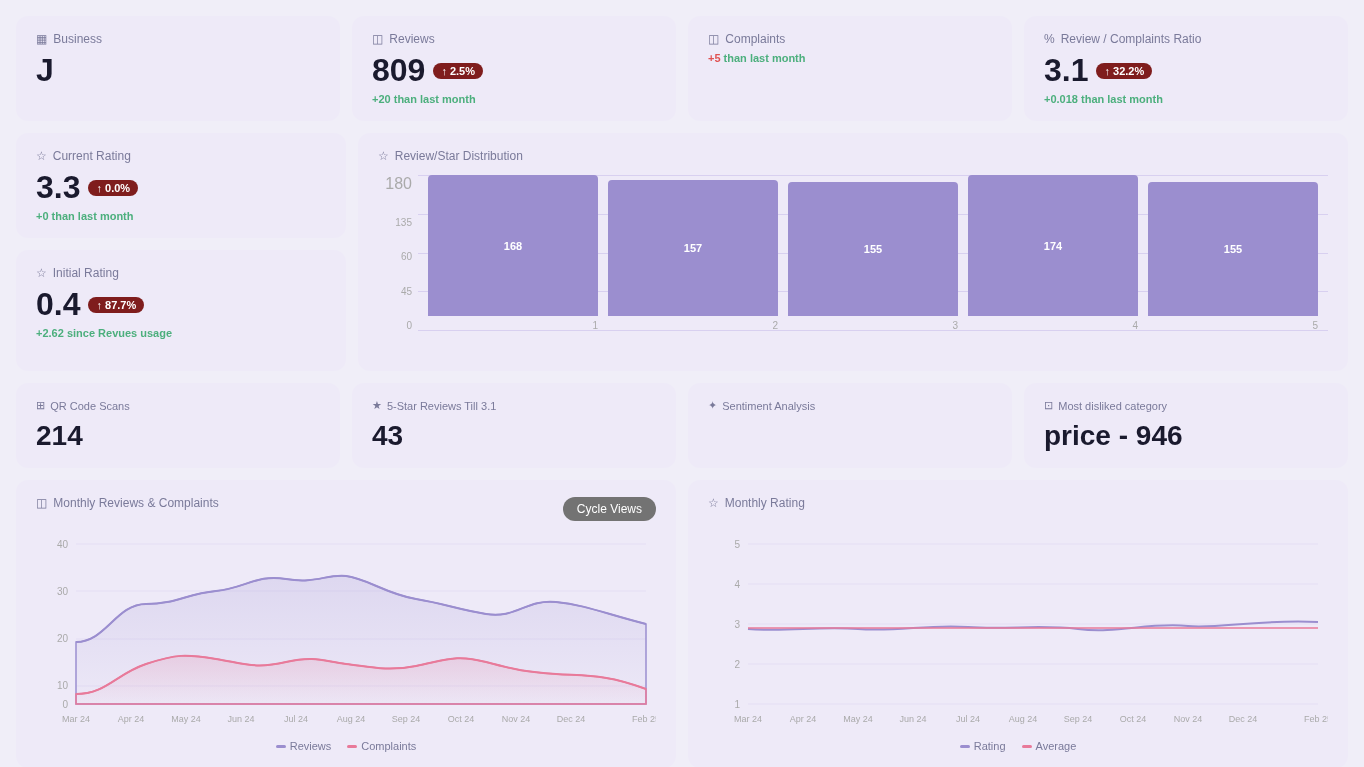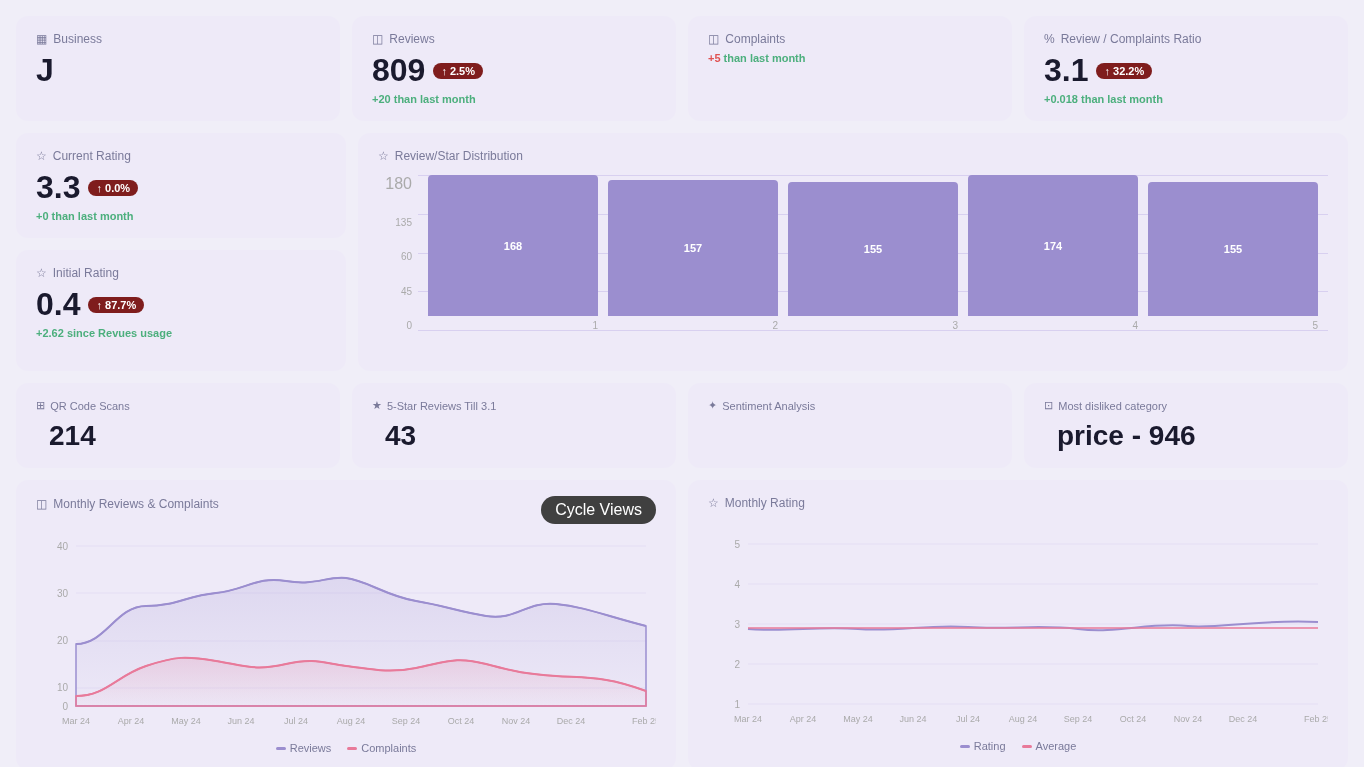--- a/index.html
+++ b/index.html
@@ -134,47 +134,46 @@
       color: #7a7a9a;
       display: flex;
       align-items: center;
       gap: 5px;
       margin-bottom: 8px;
     }
     .stat-value {
       font-size: 28px;
       font-weight: 700;
       color: #1a1a2e;
-      margin-left: 13px;
     }
 
     
     .bottom-row {
       display: grid;
       grid-template-columns: 1fr 1fr;
       gap: 12px;
     }
     .bottom-card {
       background: #eeeaf8;
       border-radius: 12px;
       padding: 16px 20px;
     }
     .bottom-card-header {
       display: flex;
       align-items: center;
       justify-content: space-between;
       margin-bottom: 12px;
     }
     .cycle-btn {
-      background: #404040;
+      background: #737373;
       color: white;
       border: none;
       border-radius: 20px;
       padding: 5px 14px;
-      font-size: 16px;
+      font-size: 12px;
       cursor: pointer;
     }
 
     
     .line-chart-wrapper {
       position: relative;
       height: 200px;
     }
     .legend {
       display: flex;

